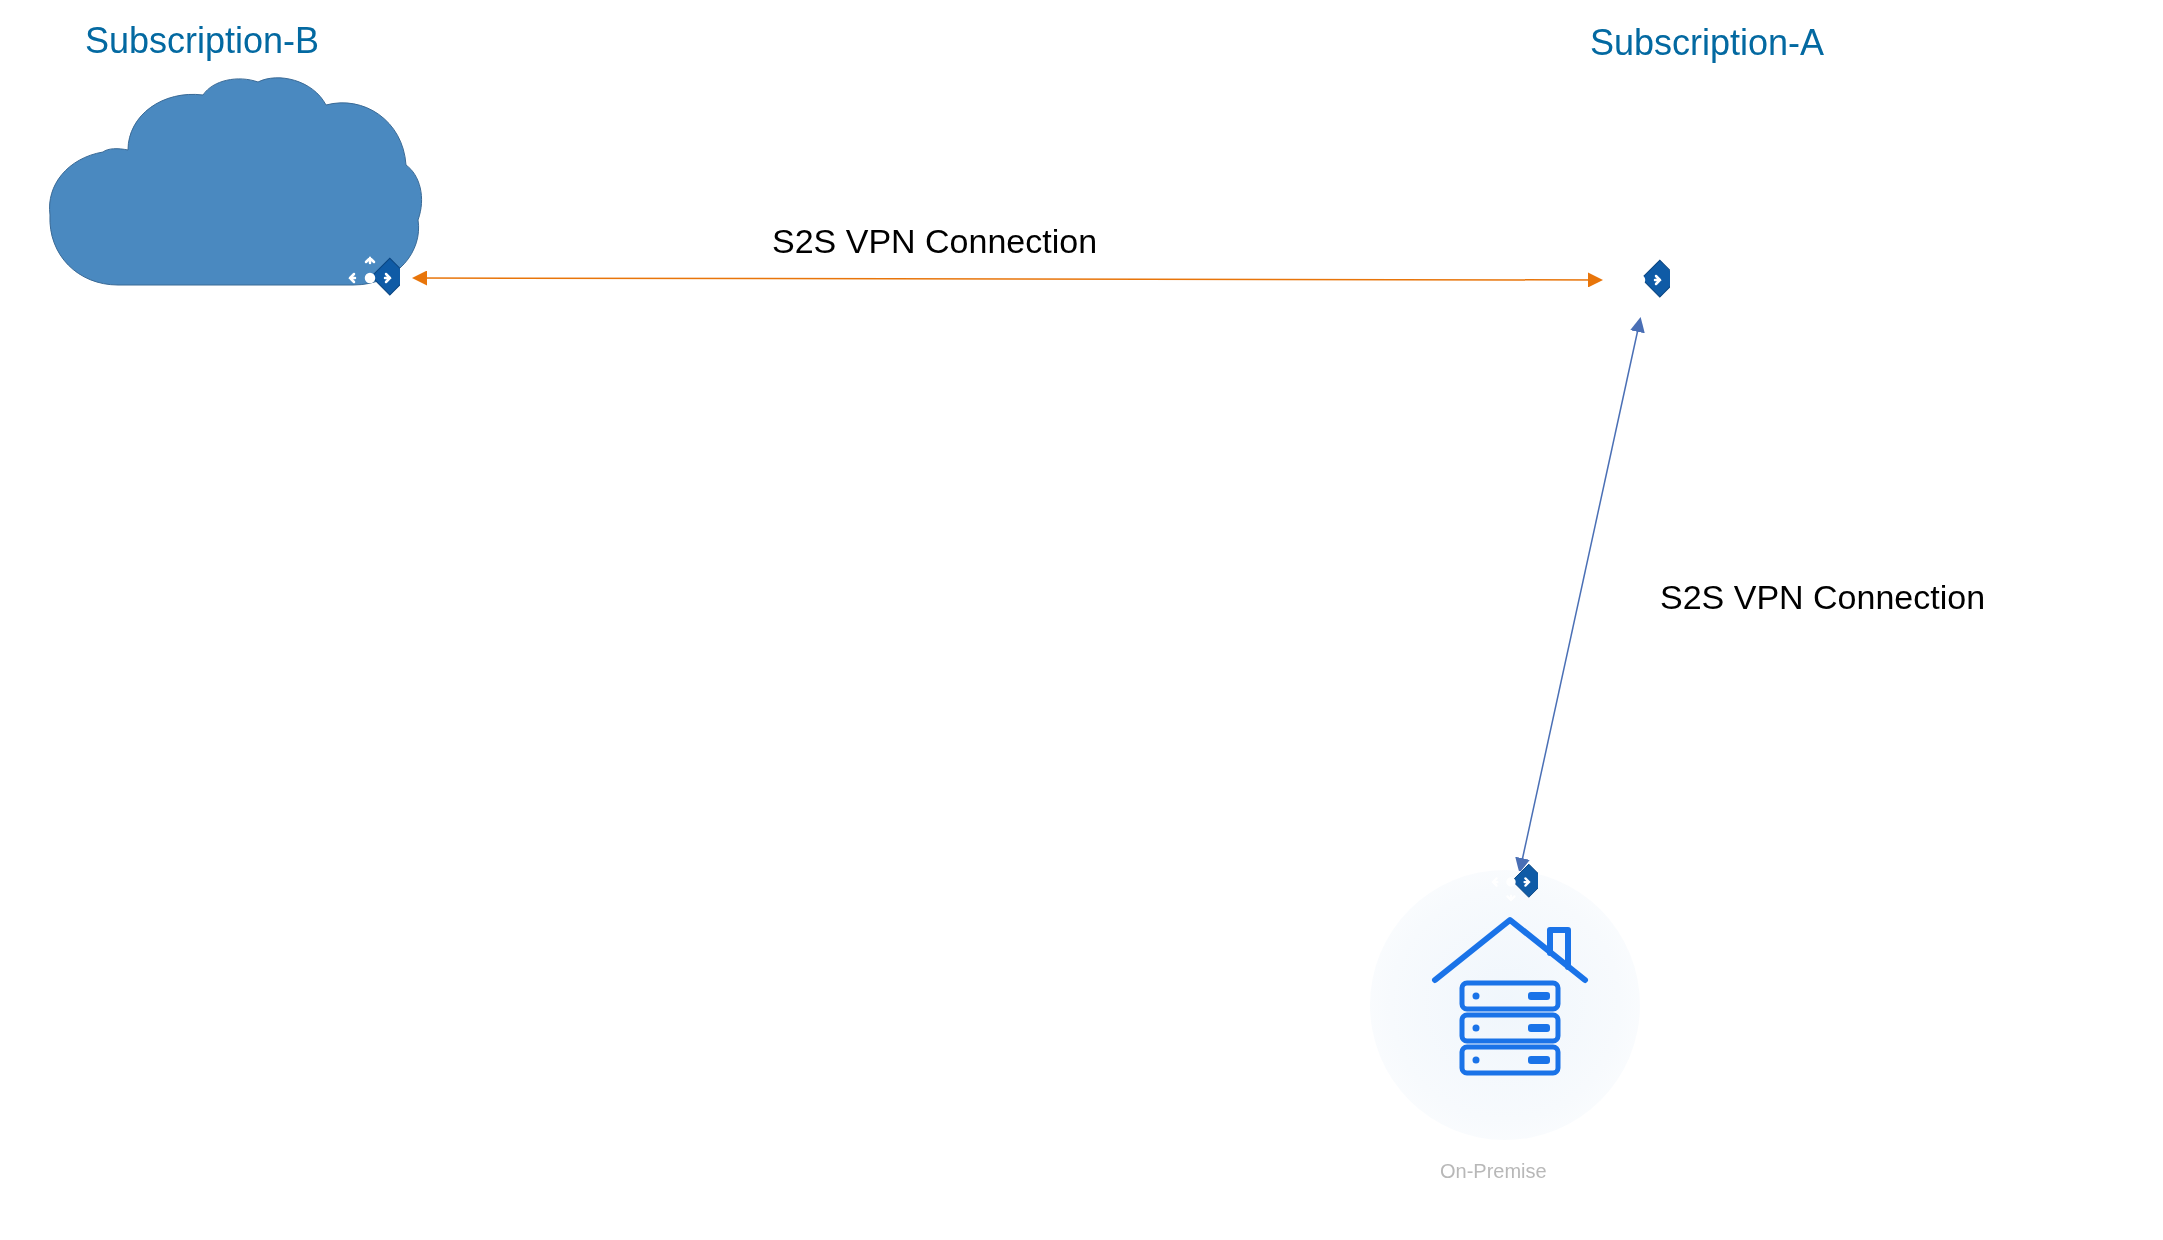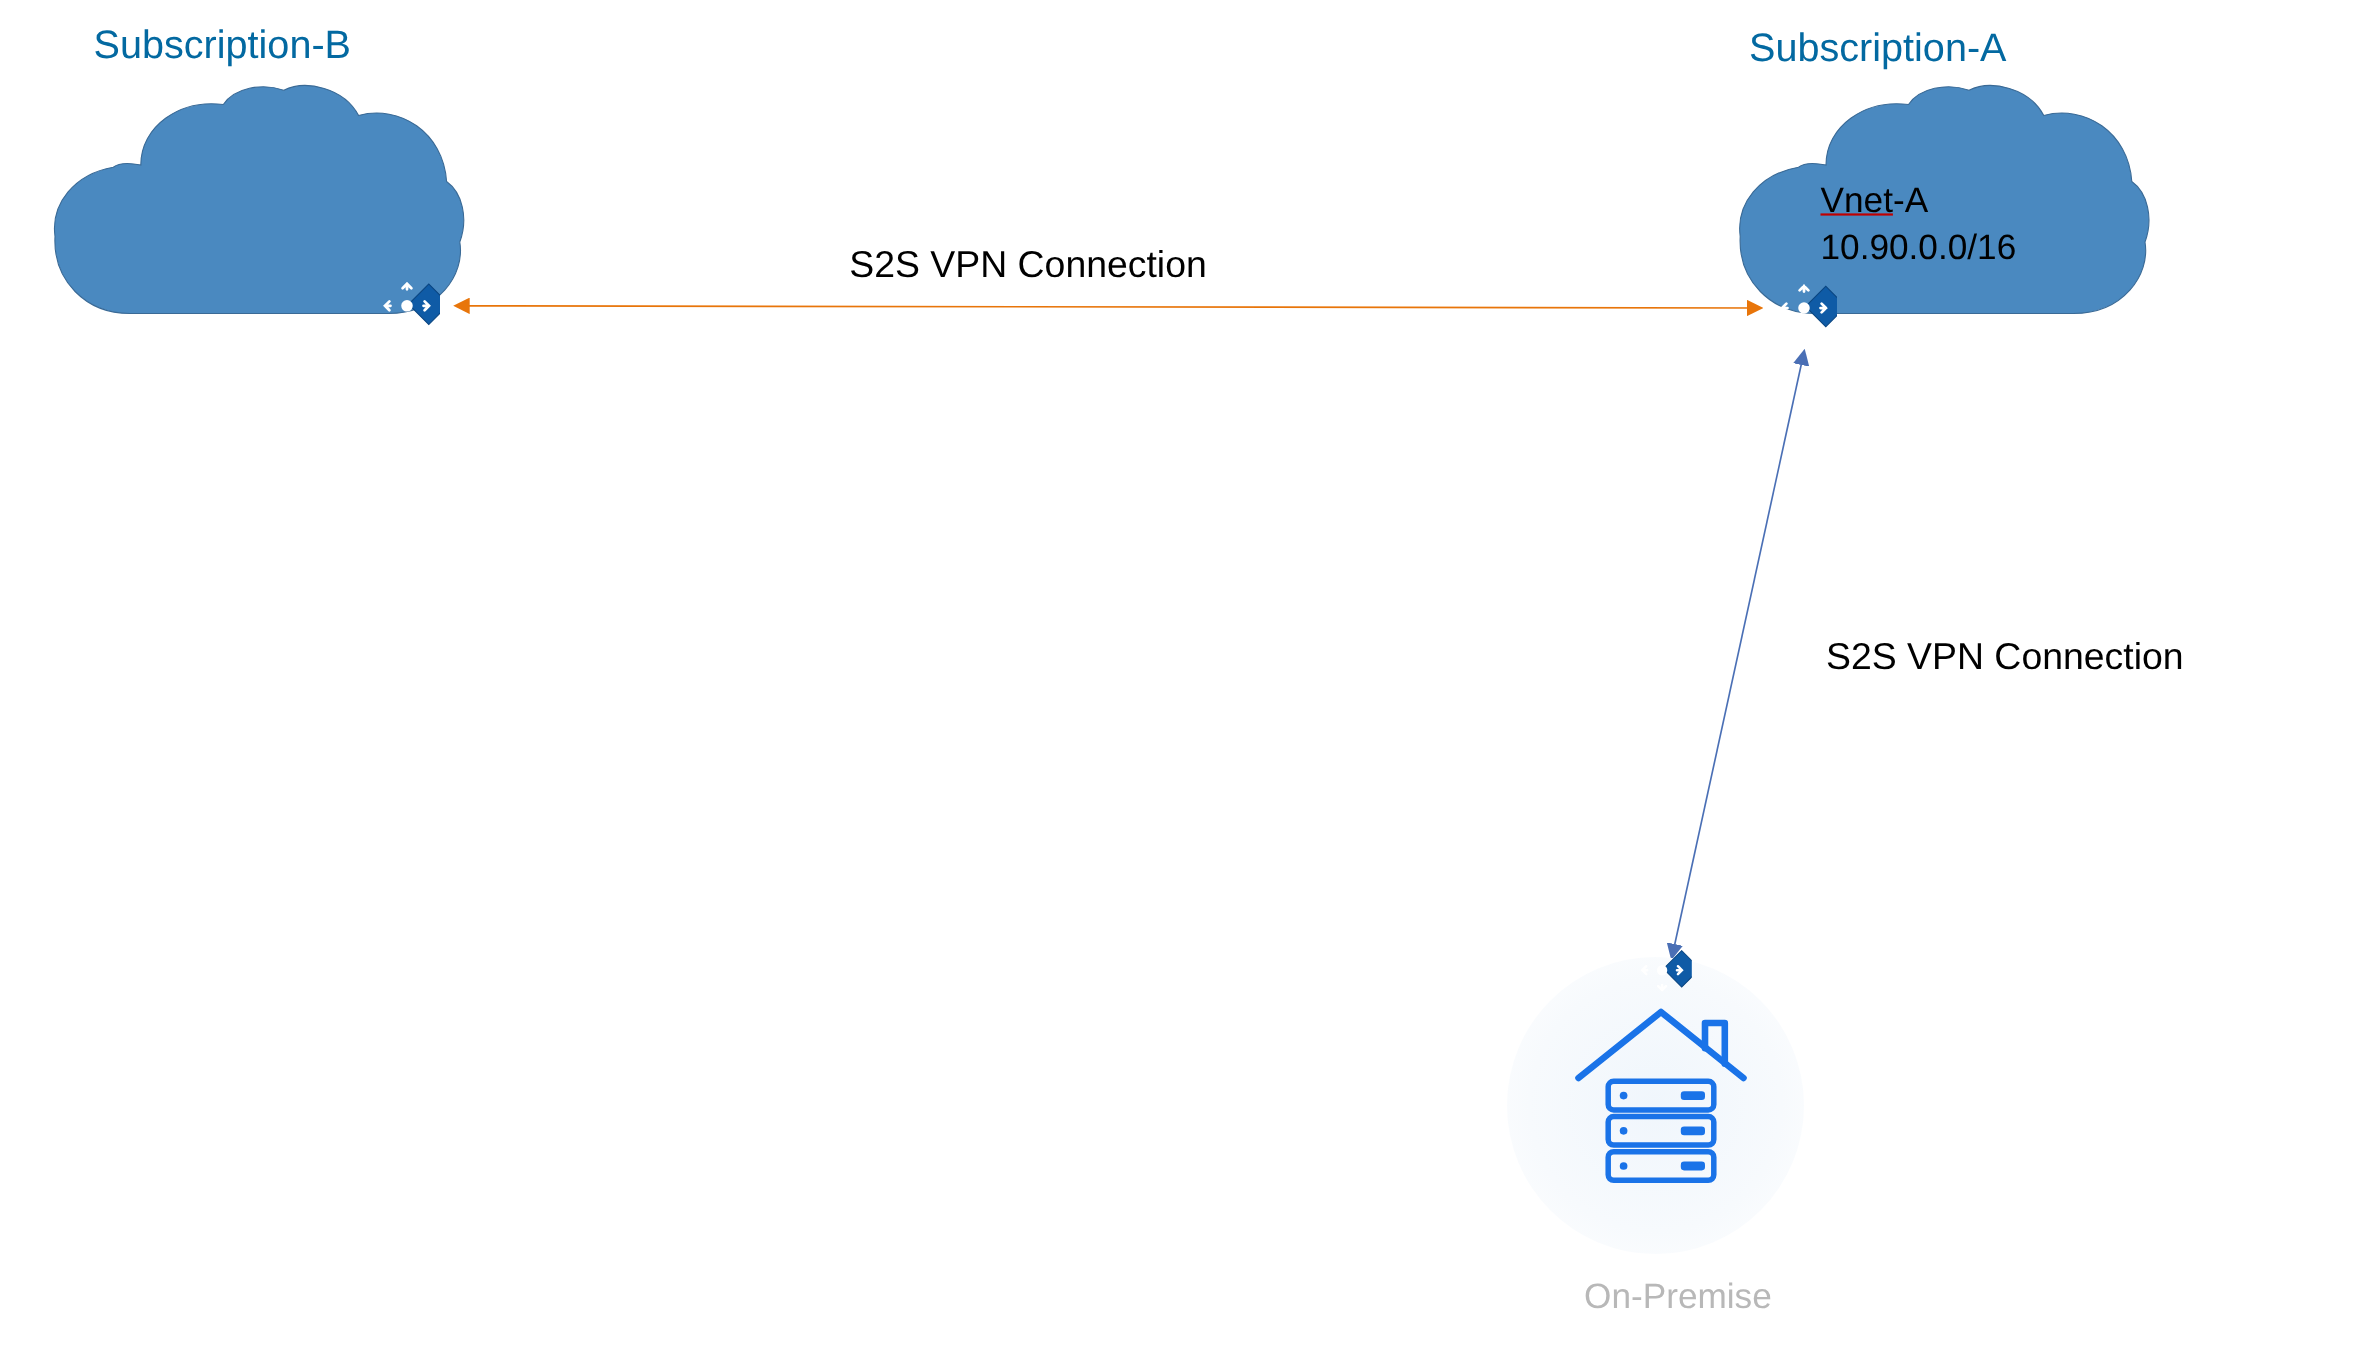--- a/index.html
+++ b/index.html
@@ -69,21 +69,21 @@
     }
     
     .onprem-bg {
       position: absolute;
       border-radius: 50%;
       background: radial-gradient(circle, #f0f6fc 0%, #f7fafd 60%, #ffffff 100%);
     }
     
     .onprem-label {
       position: absolute;
-      font-size: 32px;
+      font-size: 20px;
       color: #b8b8b8;
       font-weight: 400;
     }
     
     svg.connection-line {
       position: absolute;
       top: 0;
       left: 0;
       width: 100%;
       height: 100%;
@@ -108,39 +108,20 @@
         C 335 25, 375 50, 378 95
         C 392 105, 398 128, 390 150
         C 395 180, 370 215, 325 215
         L 90 215
         C 50 215, 20 185, 22 145
         C 18 115, 40 88, 75 82
         C 80 78, 90 78, 100 80 Z"></path>
     </svg>
   </div>
 
-  <div class="cloud" style="left: 1560px; top: 70px;">
-    <svg width="400" height="240" viewBox="0 0 400 240">
-      <path class="cloud-shape" d="M 100 80 
-        C 100 45, 135 20, 175 25
-        C 185 10, 210 5, 230 12
-        C 250 2, 285 10, 298 35
-        C 335 25, 375 50, 378 95
-        C 392 105, 398 128, 390 150
-        C 395 180, 370 215, 325 215
-        L 90 215
-        C 50 215, 20 185, 22 145
-        C 18 115, 40 88, 75 82
-        C 80 78, 90 78, 100 80 Z"></path>
-    </svg>
-    <div class="cloud-text" style="left: 95px; top: 92px;">
-      <span class="vnet-name">Vnet</span><span>-A</span><br>
-      <span>10.90.0.0/16</span>
-    </div>
-  </div>
 
   <svg class="connection-line">
     <defs>
       <marker id="arrow-orange-start" markerWidth="10" markerHeight="10" refX="2" refY="5" orient="auto">
         <path d="M 10 0 L 0 5 L 10 10 Z" fill="#e8750a"></path>
       </marker>
       <marker id="arrow-orange-end" markerWidth="10" markerHeight="10" refX="8" refY="5" orient="auto">
         <path d="M 0 0 L 10 5 L 0 10 Z" fill="#e8750a"></path>
       </marker>
       <marker id="arrow-blue-start" markerWidth="10" markerHeight="10" refX="2" refY="5" orient="auto">

